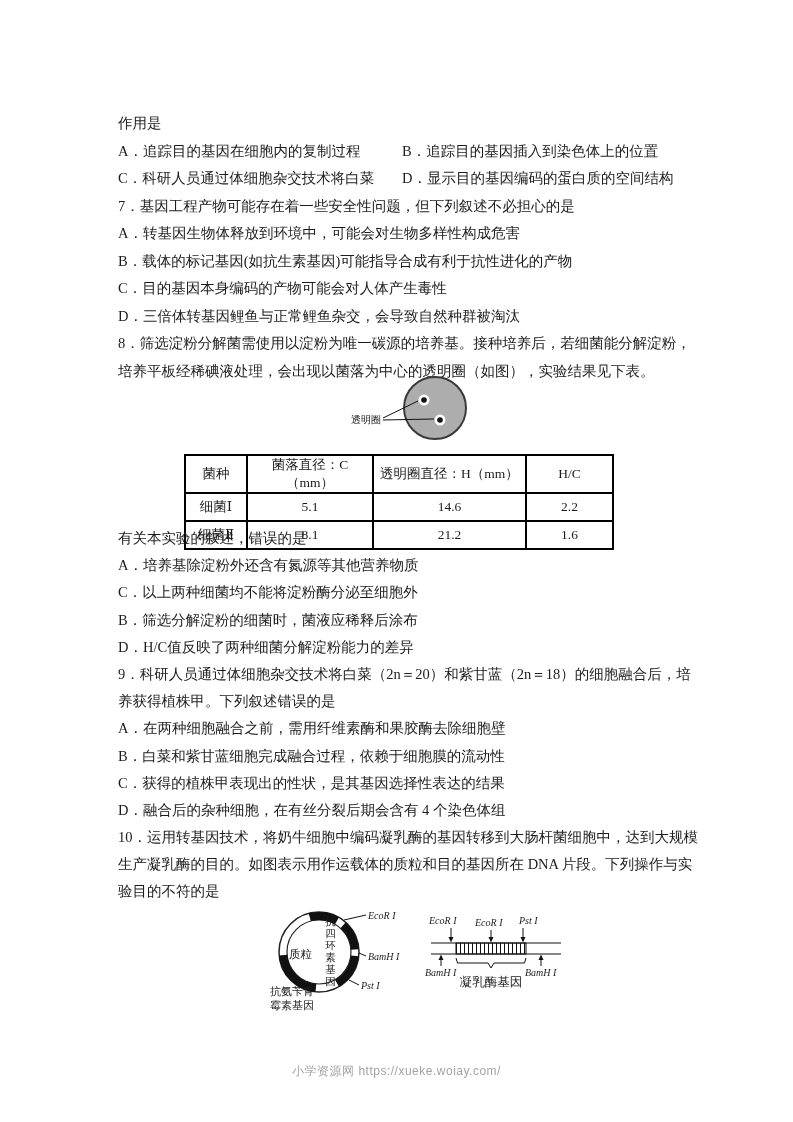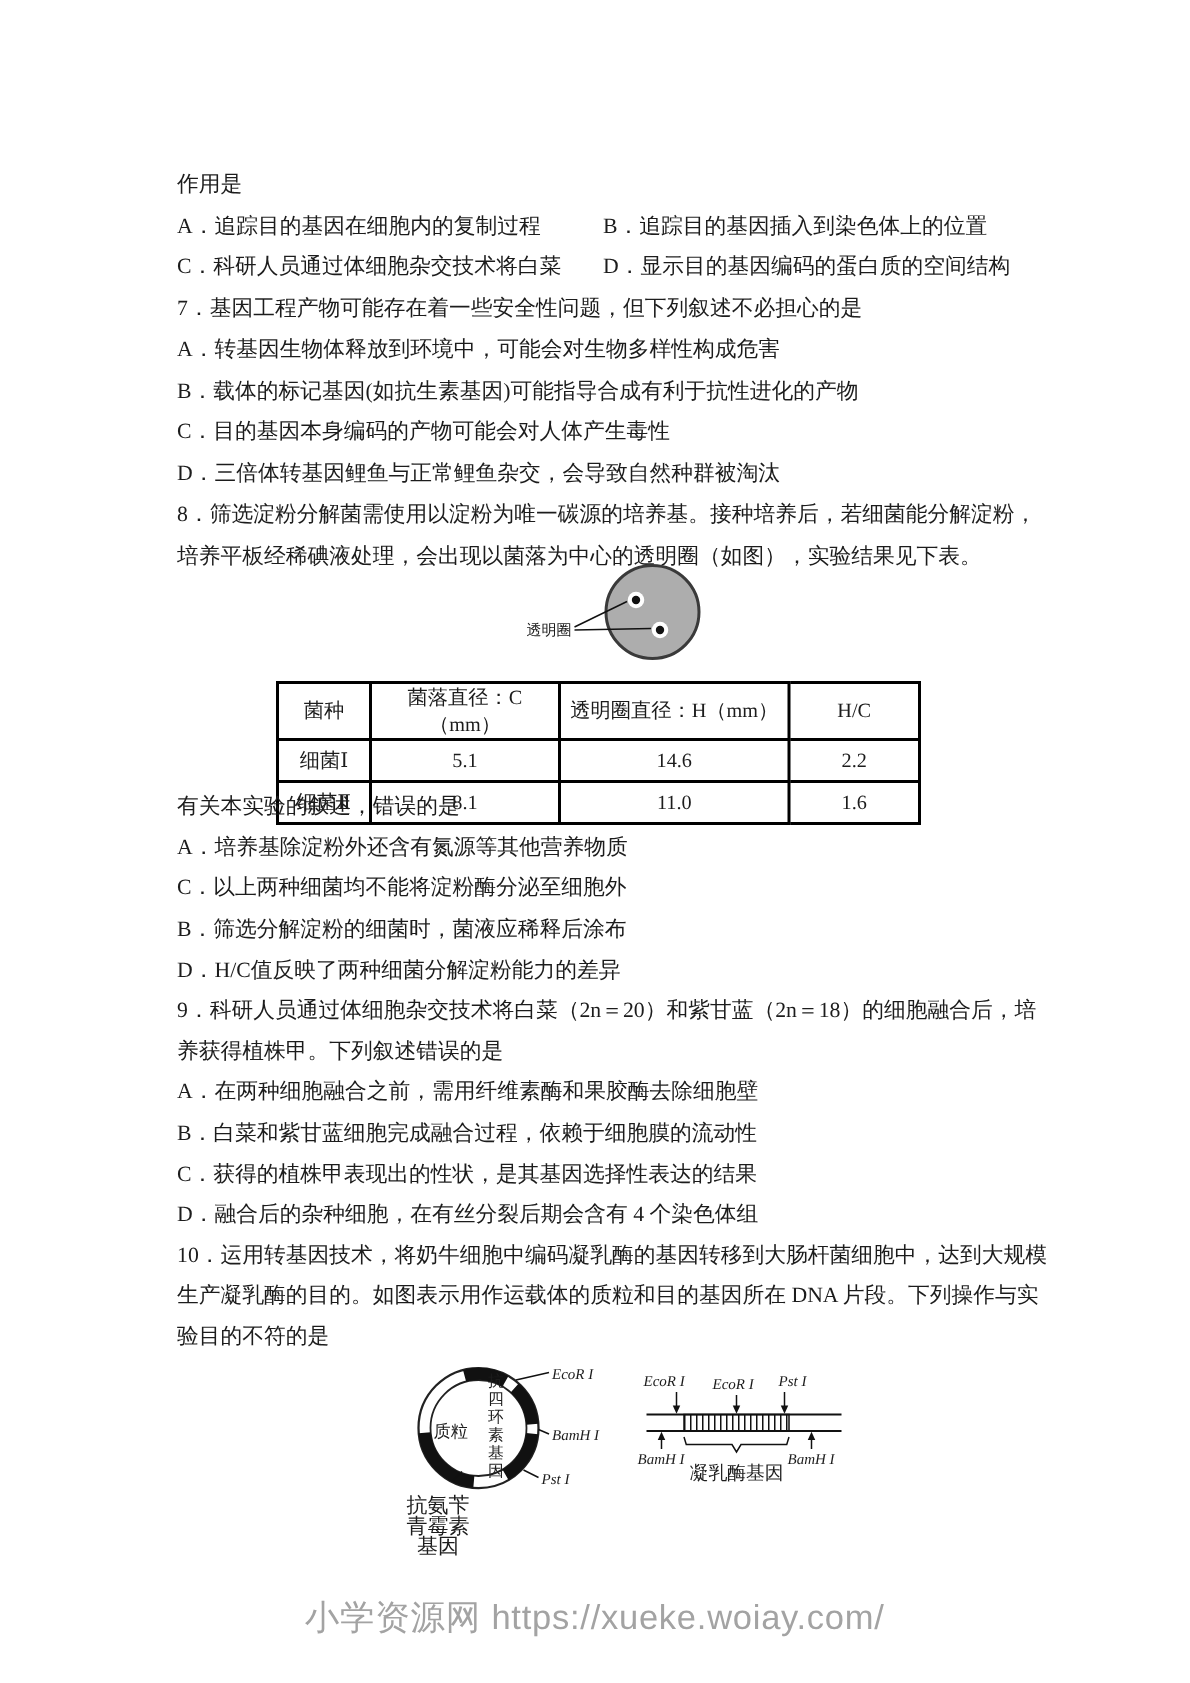--- a/index.html
+++ b/index.html
@@ -13,21 +13,21 @@
   
   table.results{border-collapse:collapse;table-layout:fixed;}
   table.results td{border:2px solid #000;text-align:center;font-size:13.5px;
                    height:26px;padding:0;font-family:"Liberation Serif","DejaVu Serif",serif;}
   
   .figwrap{position:absolute;}
   .vtext{position:absolute;word-break:break-all;text-align:center;}
   .enzyme{font-style:italic;font-family:"Liberation Serif","DejaVu Serif",serif;}
   .footer{position:absolute;left:0;top:1063px;width:793px;text-align:center;
           font-family:"Liberation Sans","DejaVu Sans",sans-serif;
-          font-size:23px;color:#a3a3a3;letter-spacing:0.5px;}
+          font-size:12px;color:#a3a3a3;letter-spacing:0.5px;}
 </style>
 </head>
 <body>
 
 <div class="abs textblock g1" style="top:96px;margin-top:14px;">
   <div class="ln">作用是</div>
   <div class="ln optpair">
     <span class="opt-left">A．追踪目的基因在细胞内的复制过程</span><span>B．追踪目的基因插入到染色体上的位置</span>
   </div>
   <div class="ln optpair">
@@ -72,21 +72,21 @@
     </tr>
     <tr>
       <td>细菌Ⅰ</td>
       <td>5.1</td>
       <td>14.6</td>
       <td>2.2</td>
     </tr>
     <tr>
       <td>细菌Ⅱ</td>
       <td>8.1</td>
-      <td>11.0</td>
+      <td>21.2</td>
       <td>1.6</td>
     </tr>
   </tbody>
     </table>
 </div>
 
 <div class="abs textblock g2" style="top:525px;">
   <div class="ln">有关本实验的叙述，错误的是</div>
   <div class="ln">A．培养基除淀粉外还含有氮源等其他营养物质</div>
   <div class="ln">C．以上两种细菌均不能将淀粉酶分泌至细胞外</div>
@@ -117,21 +117,21 @@
     <line x1="97" y1="53" x2="104" y2="56" stroke="#111" stroke-width="1"></line>
     <line x1="87" y1="80" x2="97" y2="85" stroke="#111" stroke-width="1"></line>
     <line x1="40" y1="87" x2="46" y2="81" stroke="#111" stroke-width="1"></line>
 
     <text x="27" y="58" font-size="11.5" fill="#1c1c1c">质粒</text>
     <text x="106" y="19" font-size="10" class="enzyme" fill="#1c1c1c">EcoR I</text>
     <text x="106" y="60" font-size="10" class="enzyme" fill="#1c1c1c">BamH I</text>
     <text x="99" y="89" font-size="10" class="enzyme" fill="#1c1c1c">Pst I</text>
   </svg>
   <div class="vtext" style="left:62px;top:16px;width:13px;font-size:10.5px;line-height:12px;">抗四环素基因</div>
-  <div class="vtext" style="left:6px;top:98px;width:48px;font-size:14px;line-height:13.5px;">抗氨苄青霉素基因</div>
+  <div class="vtext" style="left:6px;top:85px;width:48px;font-size:11px;line-height:13.5px;">抗氨苄青霉素基因</div>
 </div>
 
 <div class="figwrap" style="left:423px;top:908px;width:160px;height:90px;">
   <svg width="160" height="90" viewBox="0 0 160 90">
 
     <line x1="8" y1="35" x2="138" y2="35" stroke="#111" stroke-width="1.2"></line>
     <line x1="8" y1="46" x2="138" y2="46" stroke="#111" stroke-width="1.2"></line>
 
     <line x1="33" y1="40.5" x2="103" y2="40.5" stroke="#111" stroke-width="11" stroke-dasharray="1 3"></line>
     <rect x="33" y="35" width="70" height="11" fill="none" stroke="#111" stroke-width="1"></rect>

